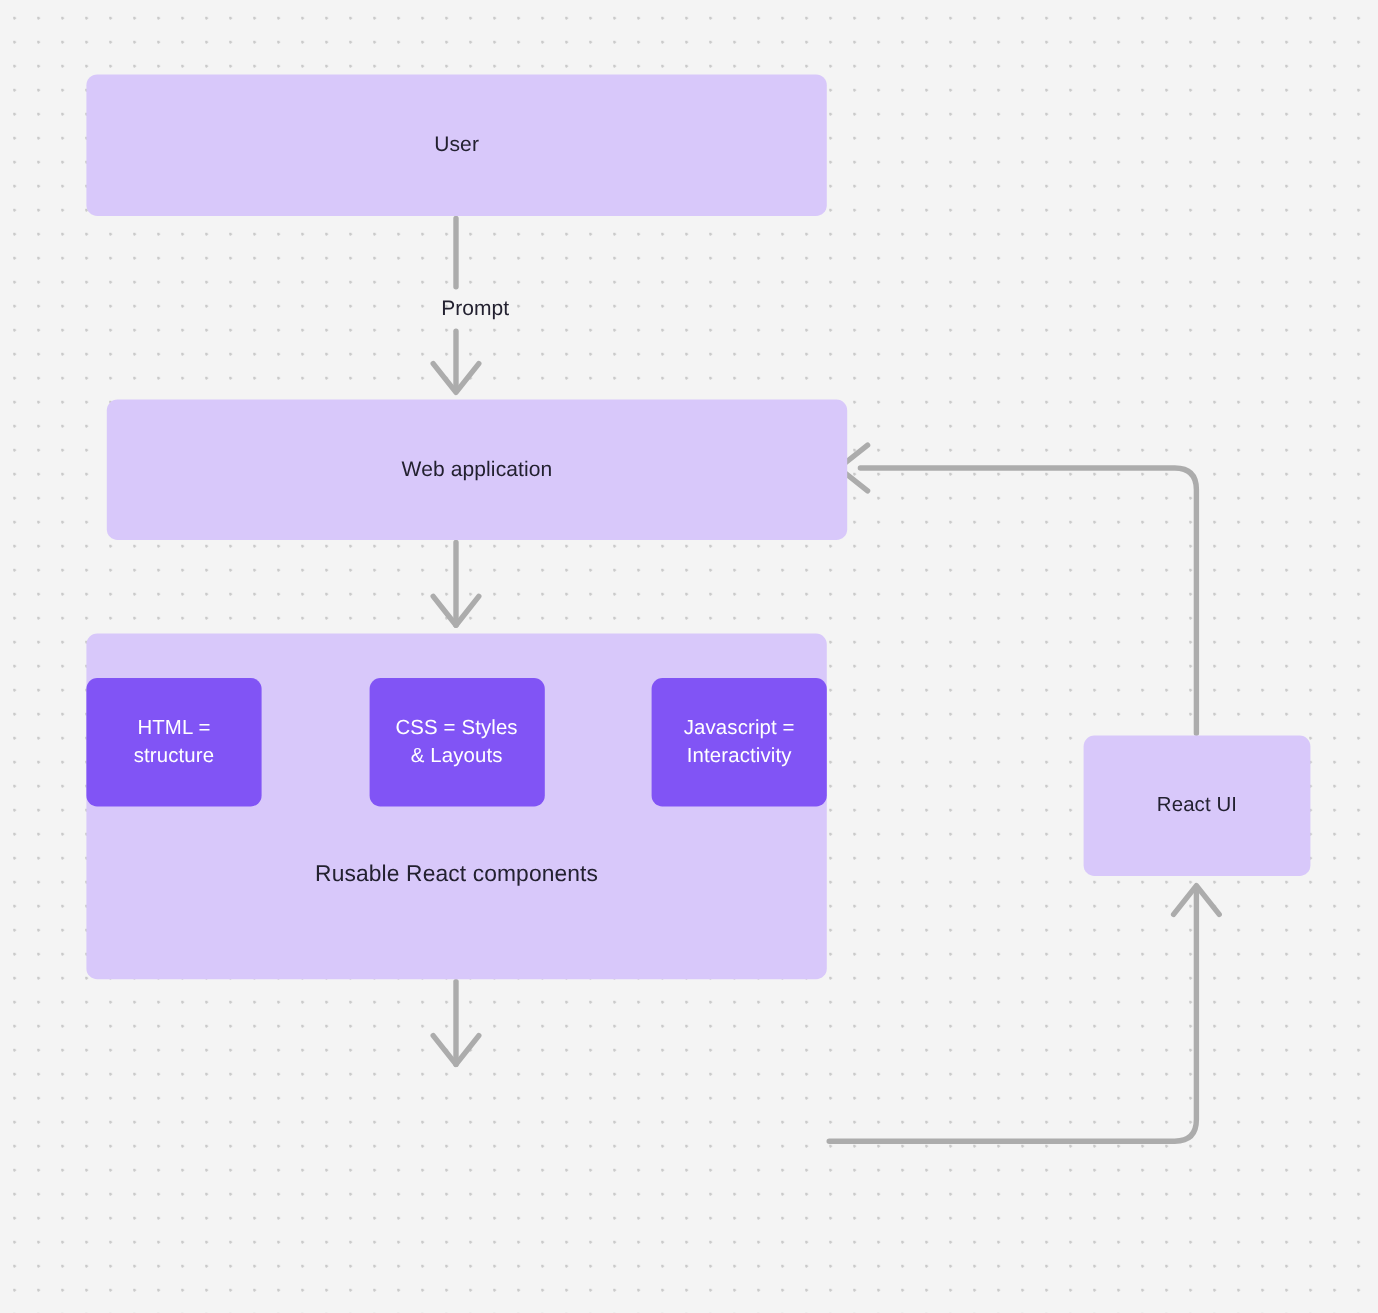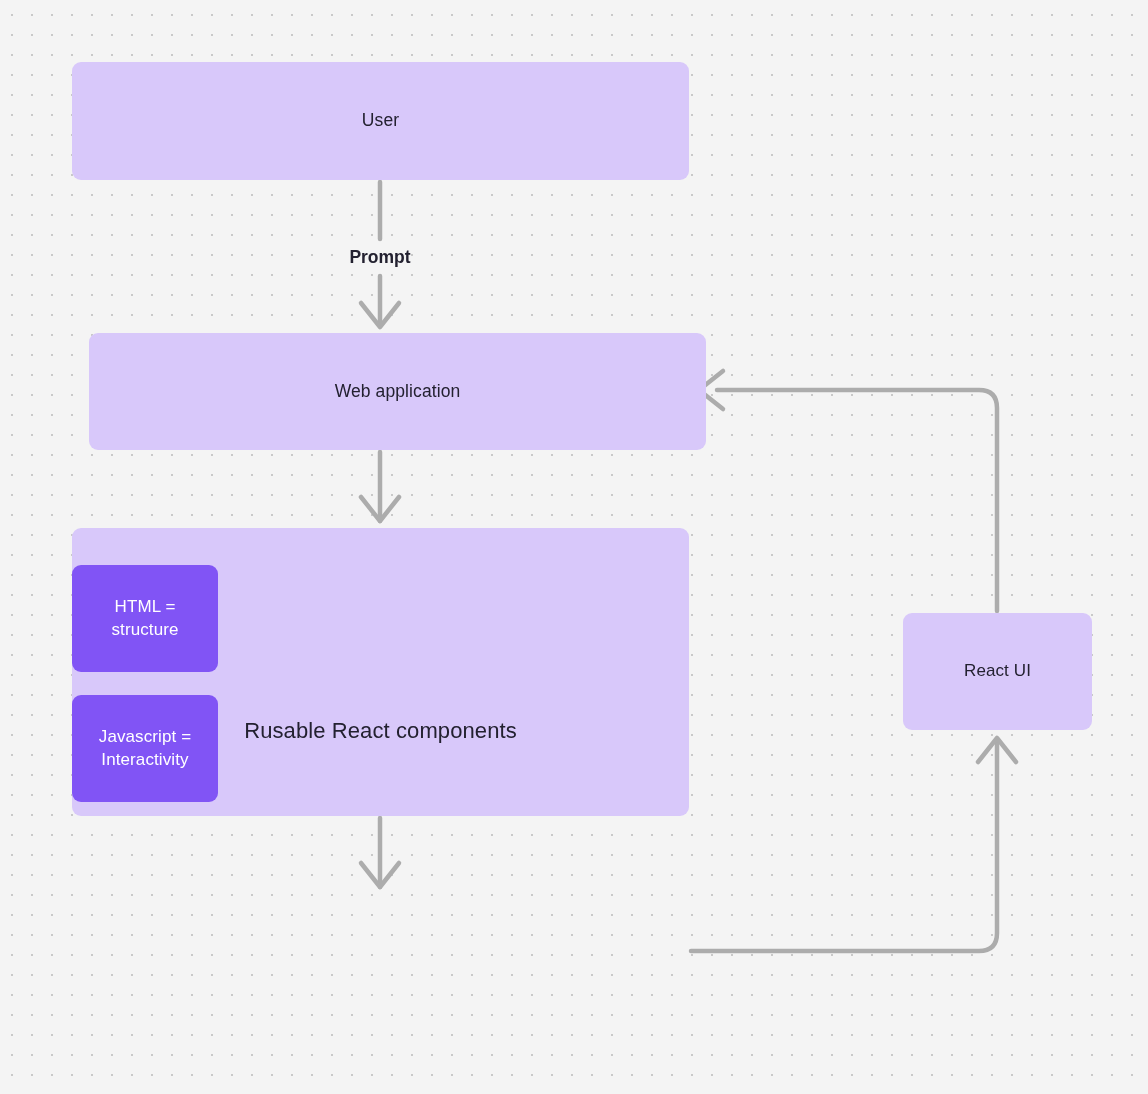--- a/index.html
+++ b/index.html
@@ -65,21 +65,20 @@
   #node-render      { left: 903px; top: 613px; width: 189px; height: 117px; font-size: 17px; }
 
   .inner-row {
     position: absolute;
     left: 0;
     top: 37px;
     width: 617px;
     display: flex;
     justify-content: space-between;
     gap: 23px;
-    flex-direction: column;
   }
 
   .inner-box {
     box-sizing: border-box;
     width: 146px;
     height: 107px;
     background-color: #8154f5;
     border-radius: 9px;
     display: flex;
     align-items: center;
@@ -89,33 +88,33 @@
     text-align: center;
     line-height: 1.45;
   }
 
   .react-caption {
     position: absolute;
     left: 0;
     top: 190px;
     width: 617px;
     text-align: center;
-    font-size: 22px;
+    font-size: 19px;
     color: #232130;
   }
 
   .edge-label {
     position: absolute;
     font-size: 17.5px;
     color: #232130;
     text-align: center;
     white-space: nowrap;
     transform: translate(-50%, -50%);
   }
-  #label-prompt { left: 380px; top: 257px; font-weight: bold; }
+  #label-prompt { left: 396px; top: 257px; }
 </style>
 </head>
 <body>
 
 <div id="canvas">
 
   <svg class="edge-layer" viewBox="0 0 1148 1094" width="1148" height="1094" xmlns="http://www.w3.org/2000/svg">
     <g fill="none" stroke="#acacac" stroke-width="4.5" stroke-linecap="round" stroke-linejoin="round">
 
       <g>
@@ -156,20 +155,23 @@
   <div class="node" id="node-webapp">
     <span class="node-label">Web application</span>
   </div>
 
   <div class="node stack" id="node-react">
     <div class="inner-row">
       <div class="inner-box">
         <span class="node-label">HTML =<br>structure</span>
       </div>
       <div class="inner-box">
+        <span class="node-label">CSS = Styles<br>&amp; Layouts</span>
+      </div>
+      <div class="inner-box">
         <span class="node-label">Javascript =<br>Interactivity</span>
       </div>
     </div>
     <div class="react-caption">Rusable React components</div>
   </div>
 
 
   <div class="node" id="node-render">
     <span class="node-label">React UI</span>
   </div>

